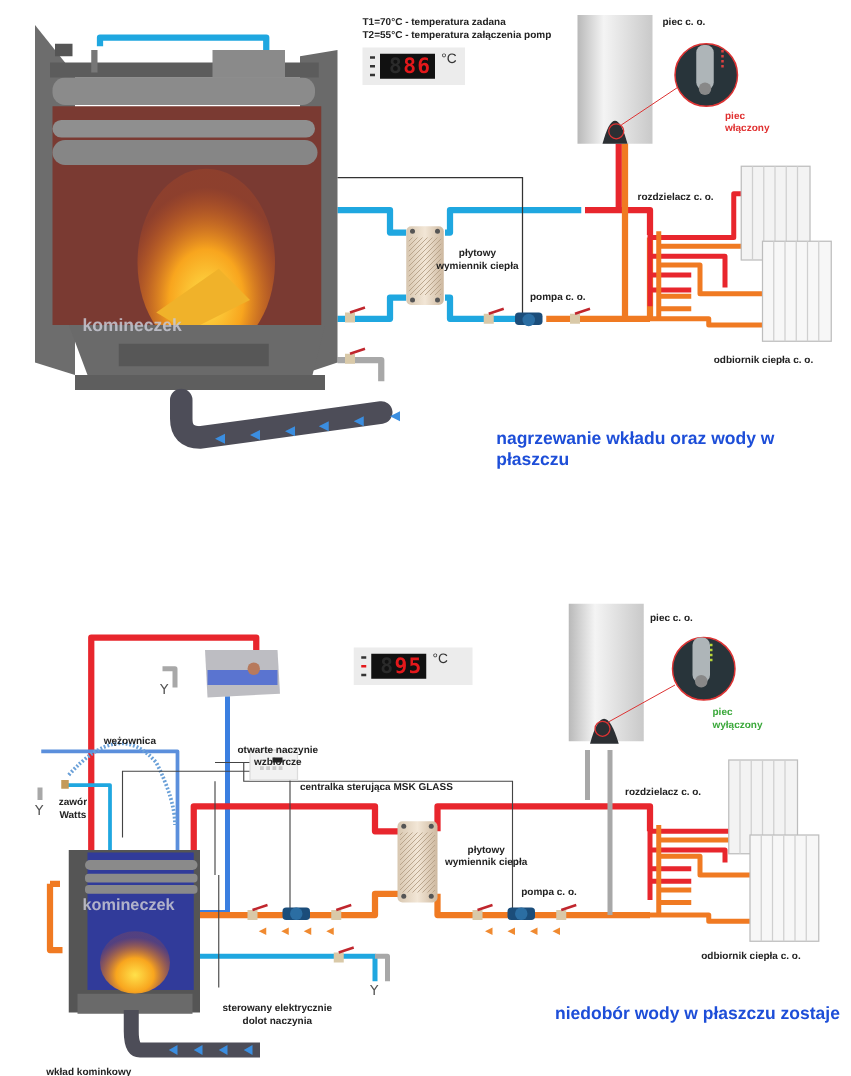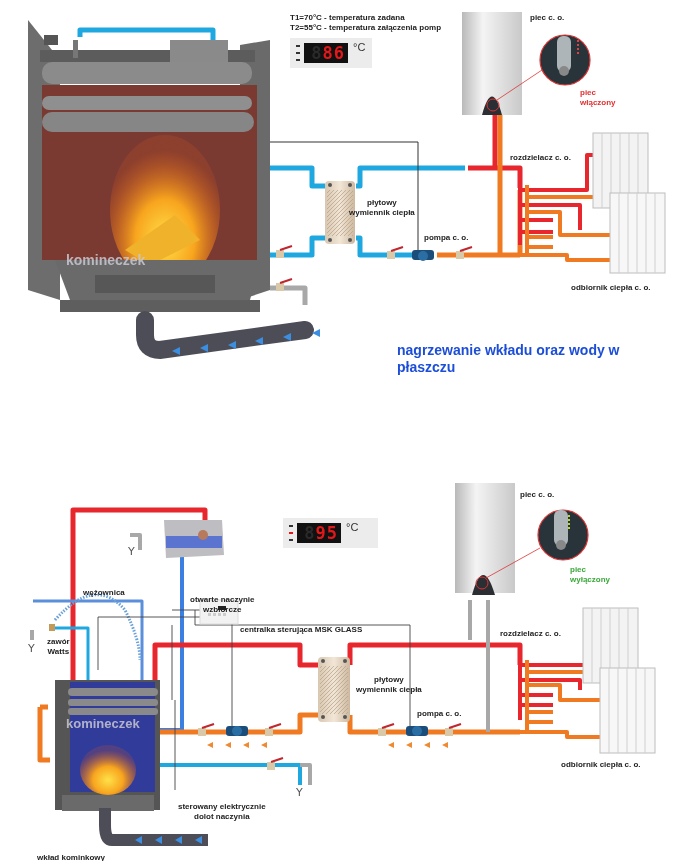--- a/index.html
+++ b/index.html
@@ -344,13 +344,14 @@
 <div class="lbl" style="left:37px;top:812px;text-align:right;width:65px;margin-top:41px;">
   <div>wkład kominkowy</div>
   <div>z włączony</div>
   <div>wodnym</div>
 </div>
 <div class="ylbl" style="left:128px;top:545px;">Y</div>
 <div class="ylbl" style="left:28px;top:642px;">Y</div>
 <div class="ylbl" style="left:296px;top:786px;">Y</div>
 <div class="brand" style="left:66px;top:716px;font-size:13px;">komineczek</div>
 <div class="title" style="left:444px;top:802px;">
+  <div>niedobór wody w płaszczu zostaje</div>
 </div>
 
 </body></html>

